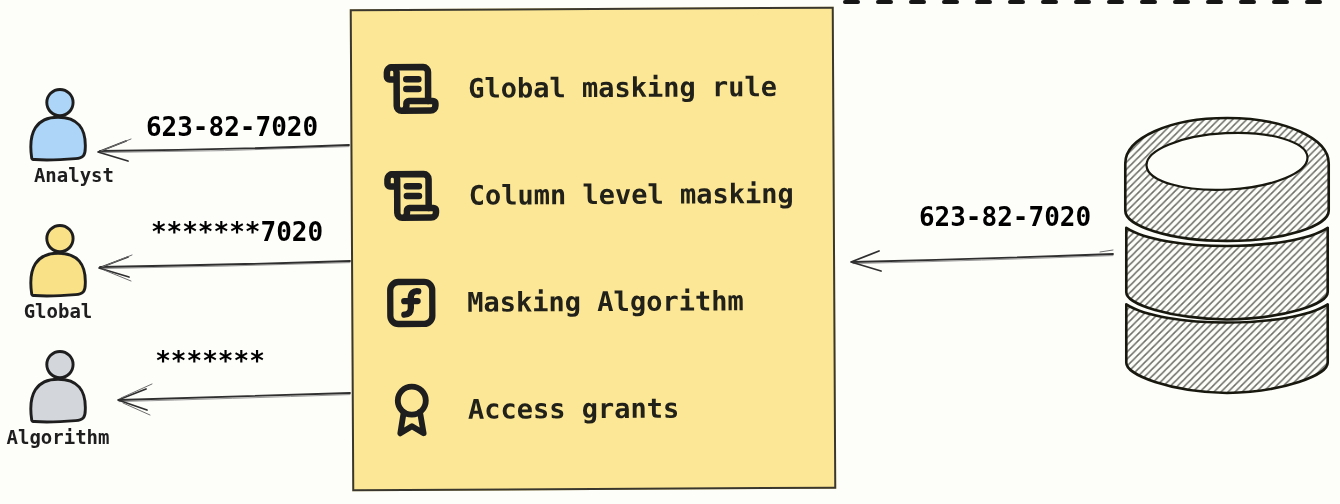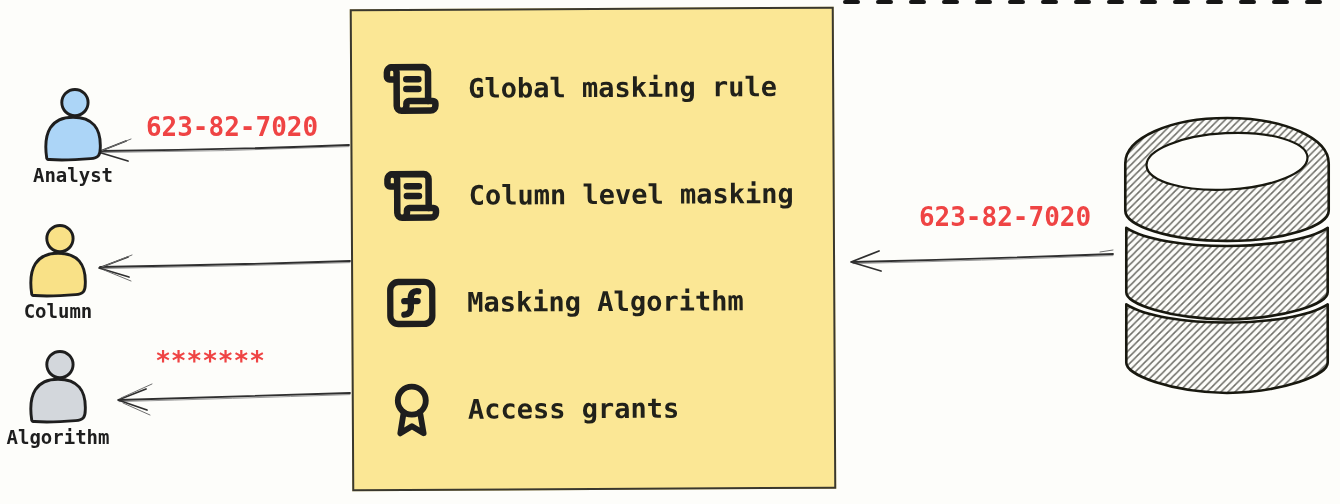--- a/index.html
+++ b/index.html
@@ -11,21 +11,21 @@
   .overlay{position:absolute; left:0; top:0; width:1340px; height:504px;}
 
   
   .persona{position:absolute; width:112px; text-align:center;}
   .persona svg{display:block; margin:0 auto;}
   .plabel{font-size:19px; font-weight:bold; margin-top:2px; letter-spacing:0px;}
 
   
   .alabel{
     position:absolute; transform:translateX(-50%);
-    font-size:26px; font-weight:bold; white-space:nowrap; color:#ef4444;
+    font-size:26px; font-weight:bold; white-space:nowrap; color:#000000;
   }
 
   
   .mask-box{
     position:absolute; left:351px; top:8px; width:484px; height:482px;
     background:#fbe795; border:2.5px solid #3a382e; box-sizing:border-box;
     transform:rotate(-0.3deg); padding-top:24px;
   }
   .mask-row{display:flex; align-items:center; height:107px; padding-left:30px;}
   .mask-row svg{flex:0 0 auto; margin-right:28px;}
@@ -66,51 +66,52 @@
     </g>
 
     <g stroke="#2f2f2f" stroke-width="1.8">
       <path d="M1113,254 Q 980,259 853,262" stroke="#9a9a9a" stroke-width="1" transform="translate(0,1.6)"></path>
       <path d="M1113,254 Q 980,259 853,262"></path>
       <path d="M879,251 L851,262 L881,271"></path>
       <path d="M1100,252 L1113,250" stroke="#6f6f6f" stroke-width="1"></path>
     </g>
   </svg>
 
-  <div class="persona" style="left:17px; top:88px;">
+  <div class="persona" style="left:2px; top:88px;text-align:right;">
     <svg width="74" height="74" viewBox="0 0 76 76">
       <g stroke="#1e1e1e" stroke-width="3" stroke-linejoin="round" fill="#acd5f7">
         <circle cx="40" cy="15" r="13.5"></circle>
         <path d="M11,72 C7,45 16,30 38,30 C58,30 67,41 66,62 C66,69 64,72 56,72.5 C38,74 22,74 14,73.5 C11.5,73.5 11.2,72.8 11,72 Z"></path>
       </g>
     </svg>
     <div class="plabel">Analyst</div>
   </div>
 
   <div class="persona" style="left:2px; top:224px;">
     <svg width="74" height="74" viewBox="0 0 76 76">
       <g stroke="#1e1e1e" stroke-width="3" stroke-linejoin="round" fill="#f9e187">
         <circle cx="40" cy="15" r="13.5"></circle>
         <path d="M11,72 C7,45 16,30 38,30 C58,30 67,41 66,62 C66,69 64,72 56,72.5 C38,74 22,74 14,73.5 C11.5,73.5 11.2,72.8 11,72 Z"></path>
       </g>
     </svg>
-    <div class="plabel">Column</div>
+    <div class="plabel">Global</div>
   </div>
 
   <div class="persona" style="left:2px; top:350px;">
     <svg width="74" height="74" viewBox="0 0 76 76">
       <g stroke="#1e1e1e" stroke-width="3" stroke-linejoin="round" fill="#d3d7dc">
         <circle cx="40" cy="15" r="13.5"></circle>
         <path d="M11,72 C7,45 16,30 38,30 C58,30 67,41 66,62 C66,69 64,72 56,72.5 C38,74 22,74 14,73.5 C11.5,73.5 11.2,72.8 11,72 Z"></path>
       </g>
     </svg>
     <div class="plabel">Algorithm</div>
   </div>
 
   <div class="alabel" style="left:232px; top:112px;">623-82-7020</div>
+  <div class="alabel" style="left:237px; top:217px;">*******7020</div>
   <div class="alabel" style="left:210px; top:346px;">*******</div>
   <div class="alabel" style="left:1005px; top:202px;">623-82-7020</div>
 
   <div class="mask-box">
 
     <div class="mask-row">
       <svg width="58" height="58" viewBox="0 0 24 24" fill="none" stroke="#1e1e1e" stroke-width="2.7" stroke-linecap="round" stroke-linejoin="round">
         <path d="M15 12h-5"></path>
           <path d="M15 8h-5"></path>
           <path d="M19 17V5a2 2 0 0 0-2-2H4"></path>

